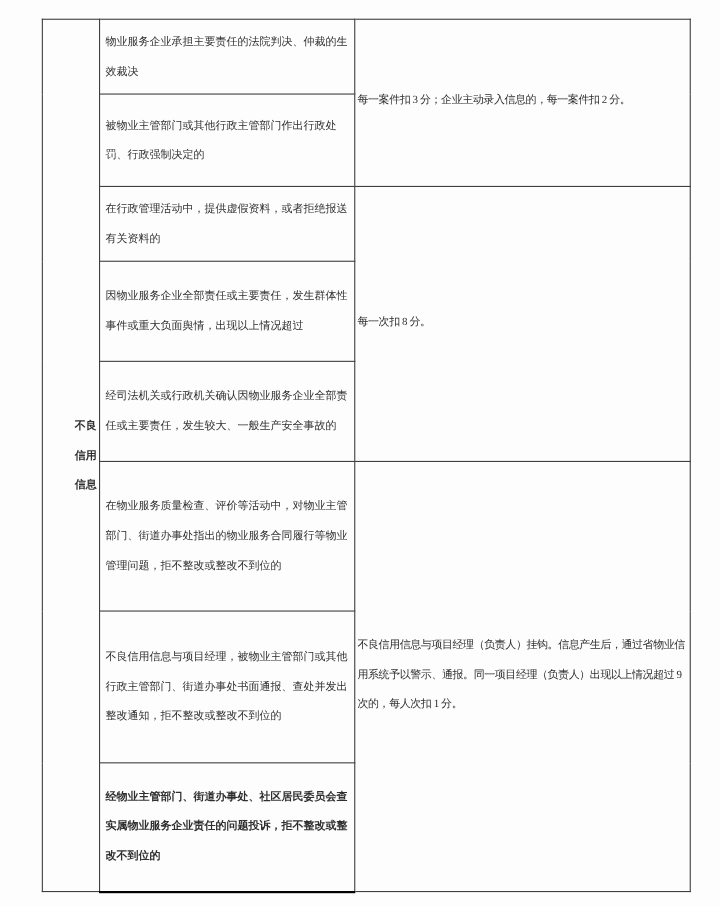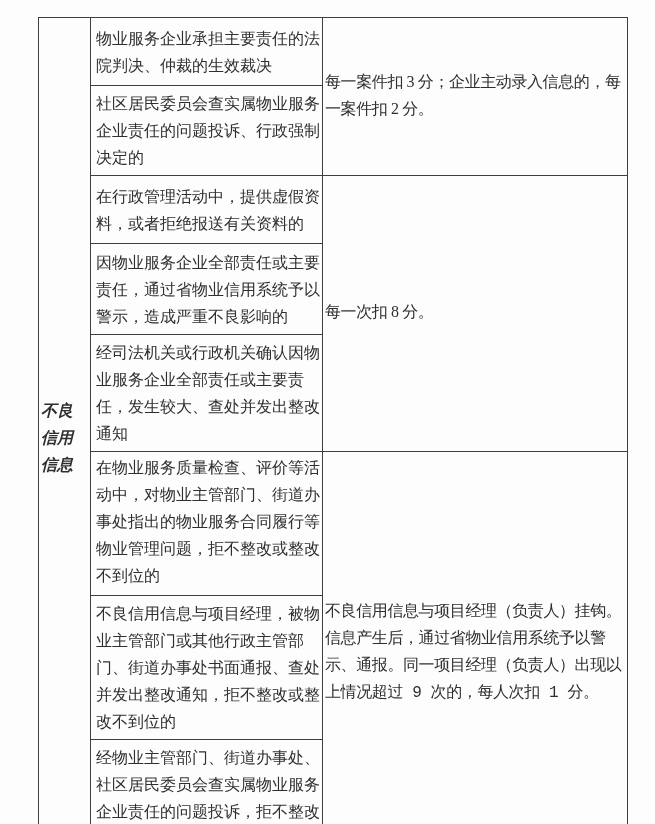--- a/index.html
+++ b/index.html
@@ -24,54 +24,54 @@
     position: absolute;
     left: 38px;
     top: 17px;
     width: 589px;
     border-collapse: collapse;
     table-layout: fixed;
   }
   table.credit-table td {
     border: 1px solid #3f3f3f;
     vertical-align: middle;
-    font-size: 16px;
+    font-size: 10px;
     line-height: 27px;
     overflow: hidden;
   }
   
   table.credit-table tr:last-child td {
-    border-bottom: 4px solid #000000;
+    border-bottom: 2px solid #000000;
+    font-weight: bold;
   }
   td.cat-cell {
-    text-align: left;
+    text-align: right;
     font-weight: bold;
     font-size: 16px;
     line-height: 30px;
     padding: 0 2px;
-    font-style: italic;
   }
   td.cat-cell span { display: block; }
   td.item-cell {
     padding: 4px 1px 4px 5px;
     text-align: left;
     letter-spacing: 0px;
   }
   td.deduction-cell {
     padding: 4px 1px 8px 2px;
     text-align: left;
     letter-spacing: -0.4px;
   }
   
   tr.r1 { height: 68px; }
   tr.r2 { height: 84px; }
   tr.r3 { height: 68px; }
   tr.r4 { height: 91px; }
   tr.r5 { height: 91px; }
-  tr.r6 { height: 136px; font-family: Liberation Mono, monospace; }
+  tr.r6 { height: 136px; }
   tr.r7 { height: 138px; }
   tr.r8 { height: 117px; }
 </style>
 </head>
 <body>
 
 <div class="page">
   <table class="credit-table">
     <colgroup>
       <col style="width:52px">
@@ -82,31 +82,31 @@
       <tr class="r1">
         <td class="cat-cell" rowspan="8">
           <span>不良</span>
           <span>信用</span>
           <span>信息</span>
         </td>
         <td class="item-cell">物业服务企业承担主要责任的法院判决、仲裁的生效裁决</td>
         <td class="deduction-cell" rowspan="2">每一案件扣 3 分；企业主动录入信息的，每一案件扣 2 分。</td>
       </tr>
       <tr class="r2">
-        <td class="item-cell">社区居民委员会查实属物业服务企业责任的问题投诉、行政强制决定的</td>
+        <td class="item-cell">被物业主管部门或其他行政主管部门作出行政处罚、行政强制决定的</td>
       </tr>
       <tr class="r3">
         <td class="item-cell">在行政管理活动中，提供虚假资料，或者拒绝报送有关资料的</td>
         <td class="deduction-cell" rowspan="3">每一次扣 8 分。</td>
       </tr>
       <tr class="r4">
-        <td class="item-cell">因物业服务企业全部责任或主要责任，通过省物业信用系统予以警示，造成严重不良影响的</td>
+        <td class="item-cell">因物业服务企业全部责任或主要责任，发生群体性事件或重大负面舆情，出现以上情况超过</td>
       </tr>
       <tr class="r5">
-        <td class="item-cell">经司法机关或行政机关确认因物业服务企业全部责任或主要责任，发生较大、查处并发出整改通知</td>
+        <td class="item-cell">经司法机关或行政机关确认因物业服务企业全部责任或主要责任，发生较大、一般生产安全事故的</td>
       </tr>
       <tr class="r6">
         <td class="item-cell">在物业服务质量检查、评价等活动中，对物业主管部门、街道办事处指出的物业服务合同履行等物业管理问题，拒不整改或整改不到位的</td>
         <td class="deduction-cell" rowspan="3">不良信用信息与项目经理（负责人）挂钩。信息产生后，通过省物业信用系统予以警示、通报。同一项目经理（负责人）出现以上情况超过 9 次的，每人次扣 1 分。</td>
       </tr>
       <tr class="r7">
         <td class="item-cell">不良信用信息与项目经理，被物业主管部门或其他行政主管部门、街道办事处书面通报、查处并发出整改通知，拒不整改或整改不到位的</td>
       </tr>
       <tr class="r8">
         <td class="item-cell">经物业主管部门、街道办事处、社区居民委员会查实属物业服务企业责任的问题投诉，拒不整改或整改不到位的</td>

